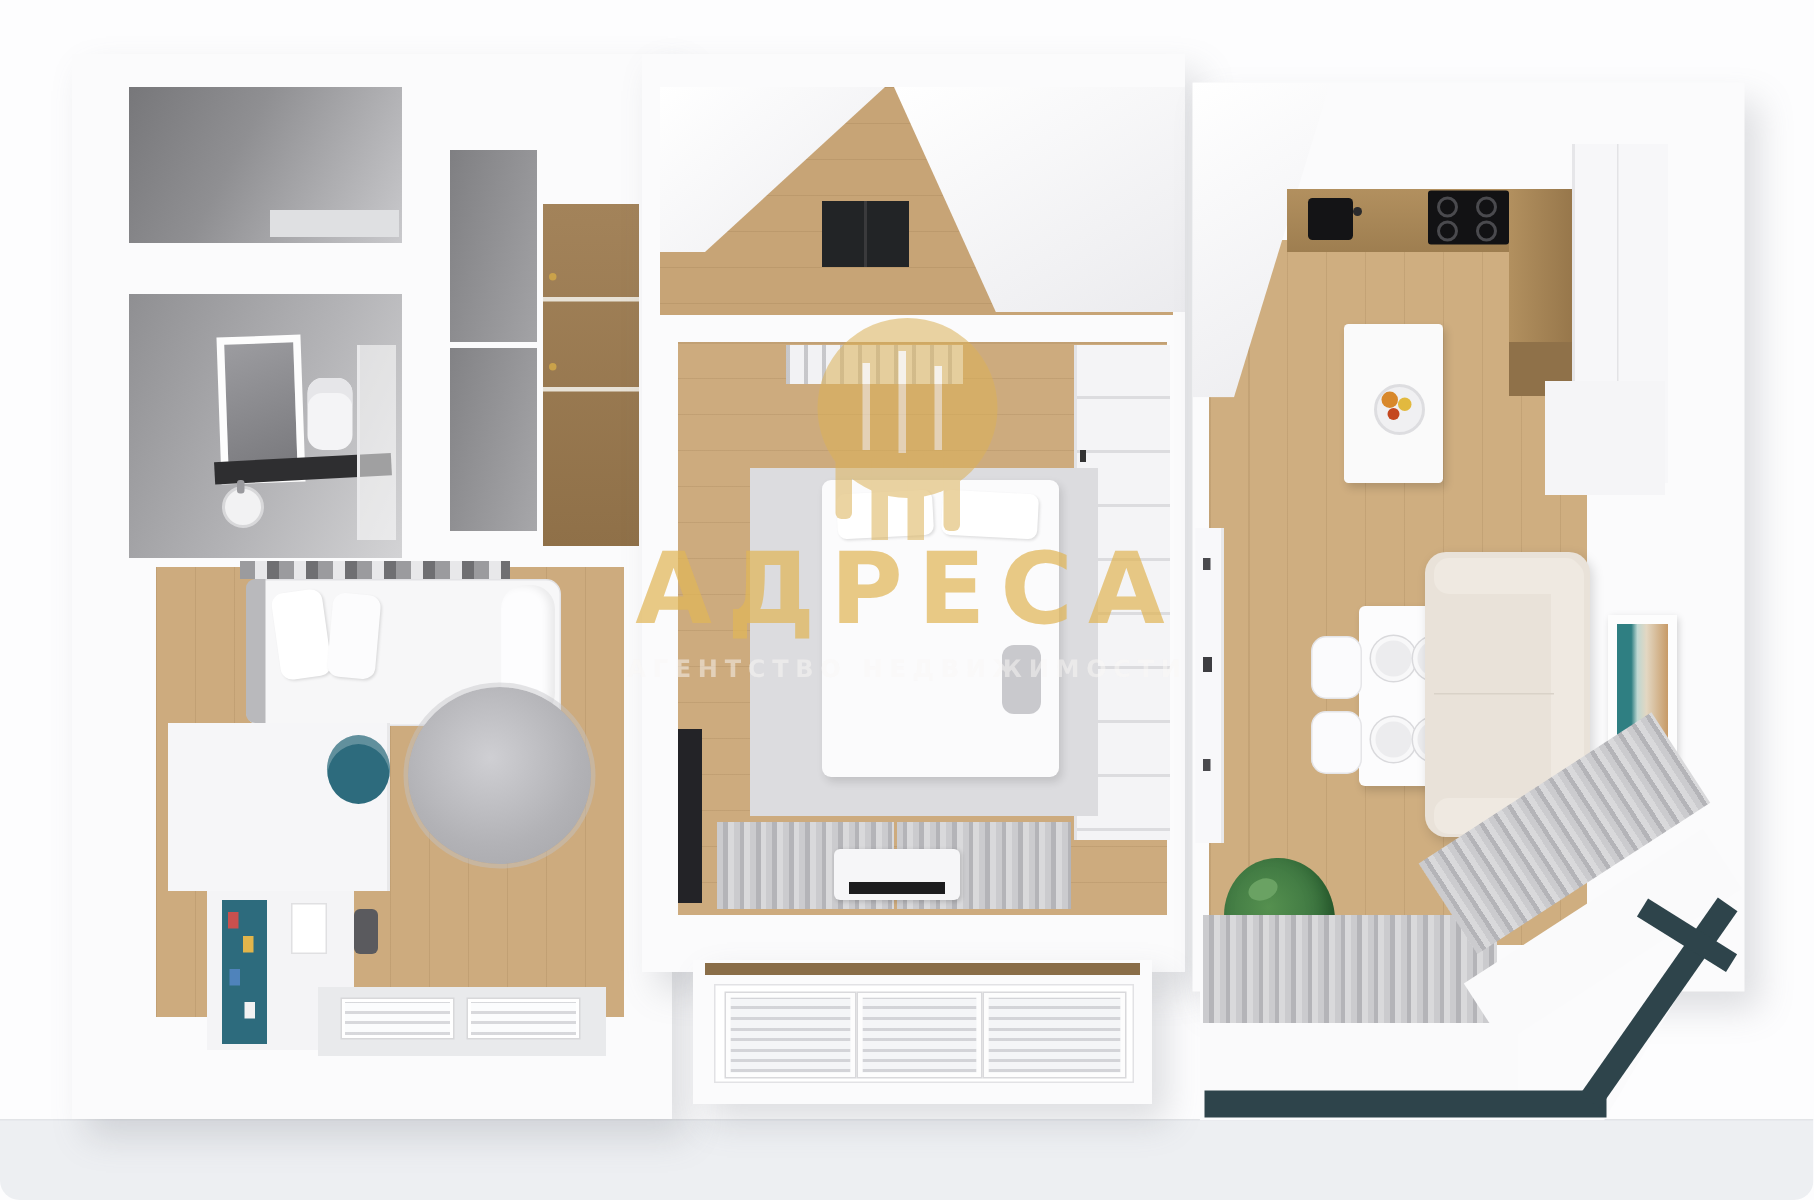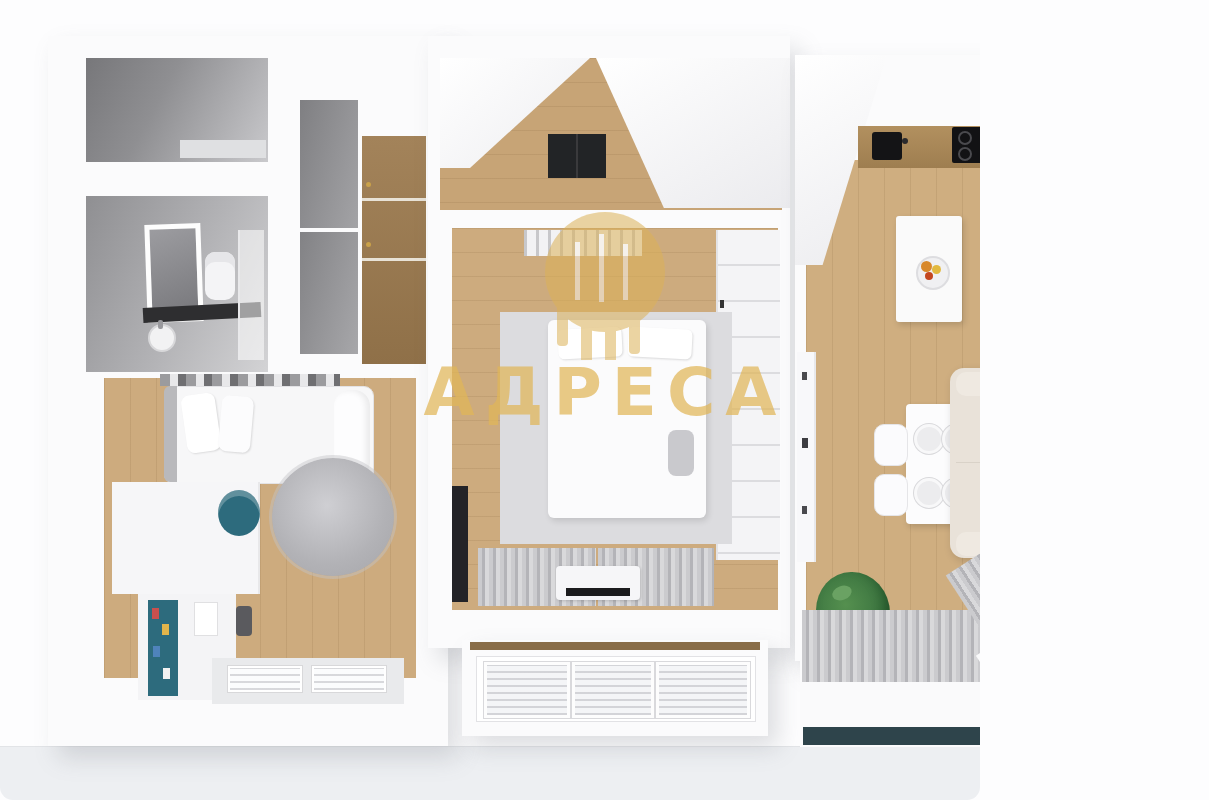--- a/index.html
+++ b/index.html
@@ -1,16 +1,16 @@
 <!DOCTYPE html>
 <html><head>
 <meta charset="utf-8">
 <style>
   html,body{margin:0;padding:0;background:#fdfdfe;}
-  #canvas{position:relative;width:980px;height:800px;overflow:hidden;
+  #canvas{position:relative;width:1209px;height:800px;overflow:hidden;
           font-family:"DejaVu Sans",sans-serif;background:#fdfdfe;border-radius:13px;}
   .abs{position:absolute;}
   .wing{background:#fbfbfc;box-shadow:10px 12px 22px rgba(110,115,125,.22);}
   .wood{background-color:#cdab7e;}
   .planks-v{background-image:repeating-linear-gradient(90deg,rgba(92,62,24,.10) 0 1px,rgba(0,0,0,0) 1px 26px);}
   .planks-h{background-image:repeating-linear-gradient(180deg,rgba(92,62,24,.10) 0 1px,rgba(0,0,0,0) 1px 24px);}
   .curt{background:repeating-linear-gradient(90deg,#cbcbce 0 4px,#b4b4b8 4px 7px,#d9d9db 7px 11px);}
   .slats{background-image:repeating-linear-gradient(0deg,rgba(150,150,158,.35) 0 2px,rgba(0,0,0,0) 2px 7px);}
   .grain-v{background-image:repeating-linear-gradient(90deg,rgba(60,40,15,.12) 0 2px,rgba(0,0,0,0) 2px 9px);}
   #watermark{display:flex;flex-direction:column;align-items:center;pointer-events:none;z-index:60;}
@@ -161,15 +161,16 @@
         <rect x="66" y="92" width="11" height="74" rx="4"></rect>
         <rect x="90" y="94" width="11" height="52" rx="4"></rect>
       </g>
       <g fill="#fdfdfe" opacity=".85">
         <rect x="36" y="34" width="5" height="58"></rect>
         <rect x="60" y="26" width="5" height="68"></rect>
         <rect x="84" y="36" width="5" height="56"></rect>
       </g>
     </svg>
     <div id="wm-title">АДРЕСА</div>
+    <div id="wm-sub">АГЕНТСТВО НЕДВИЖИМОСТИ</div>
   </div>
 
 </div>
 
 </body></html>

